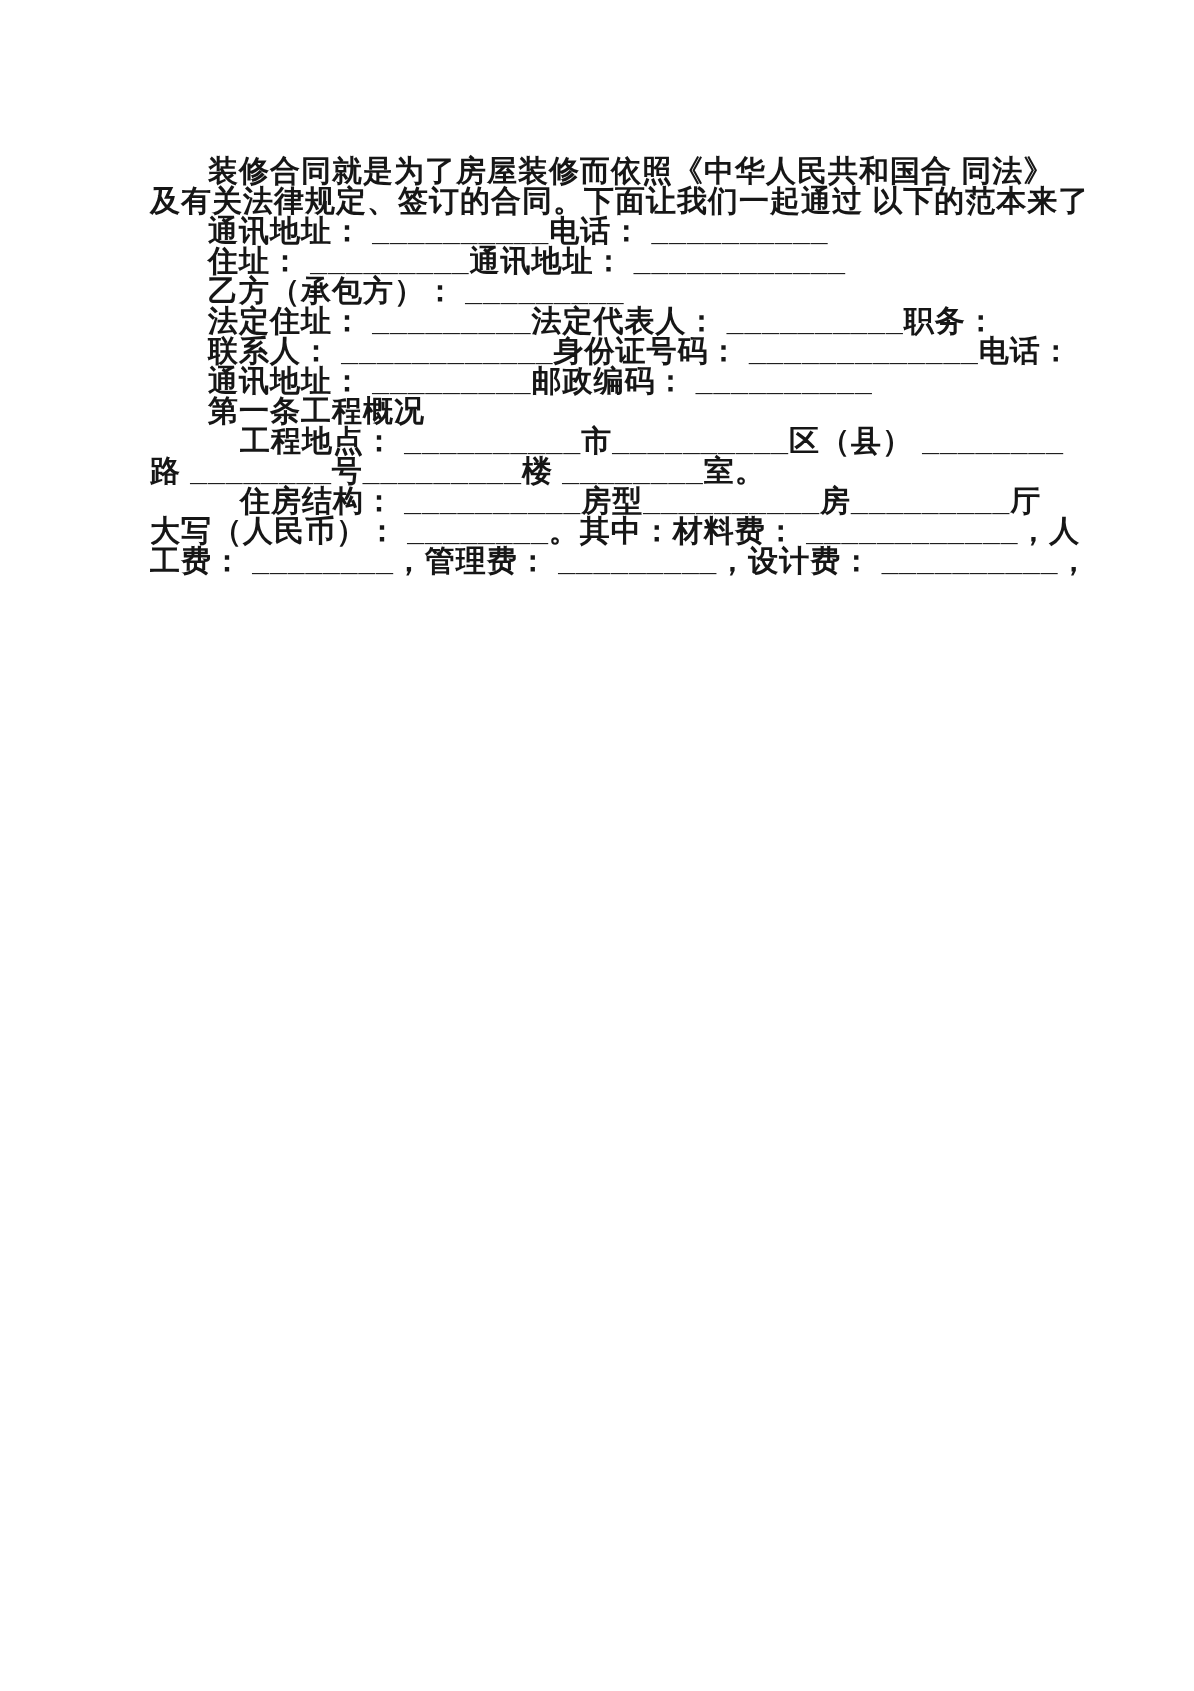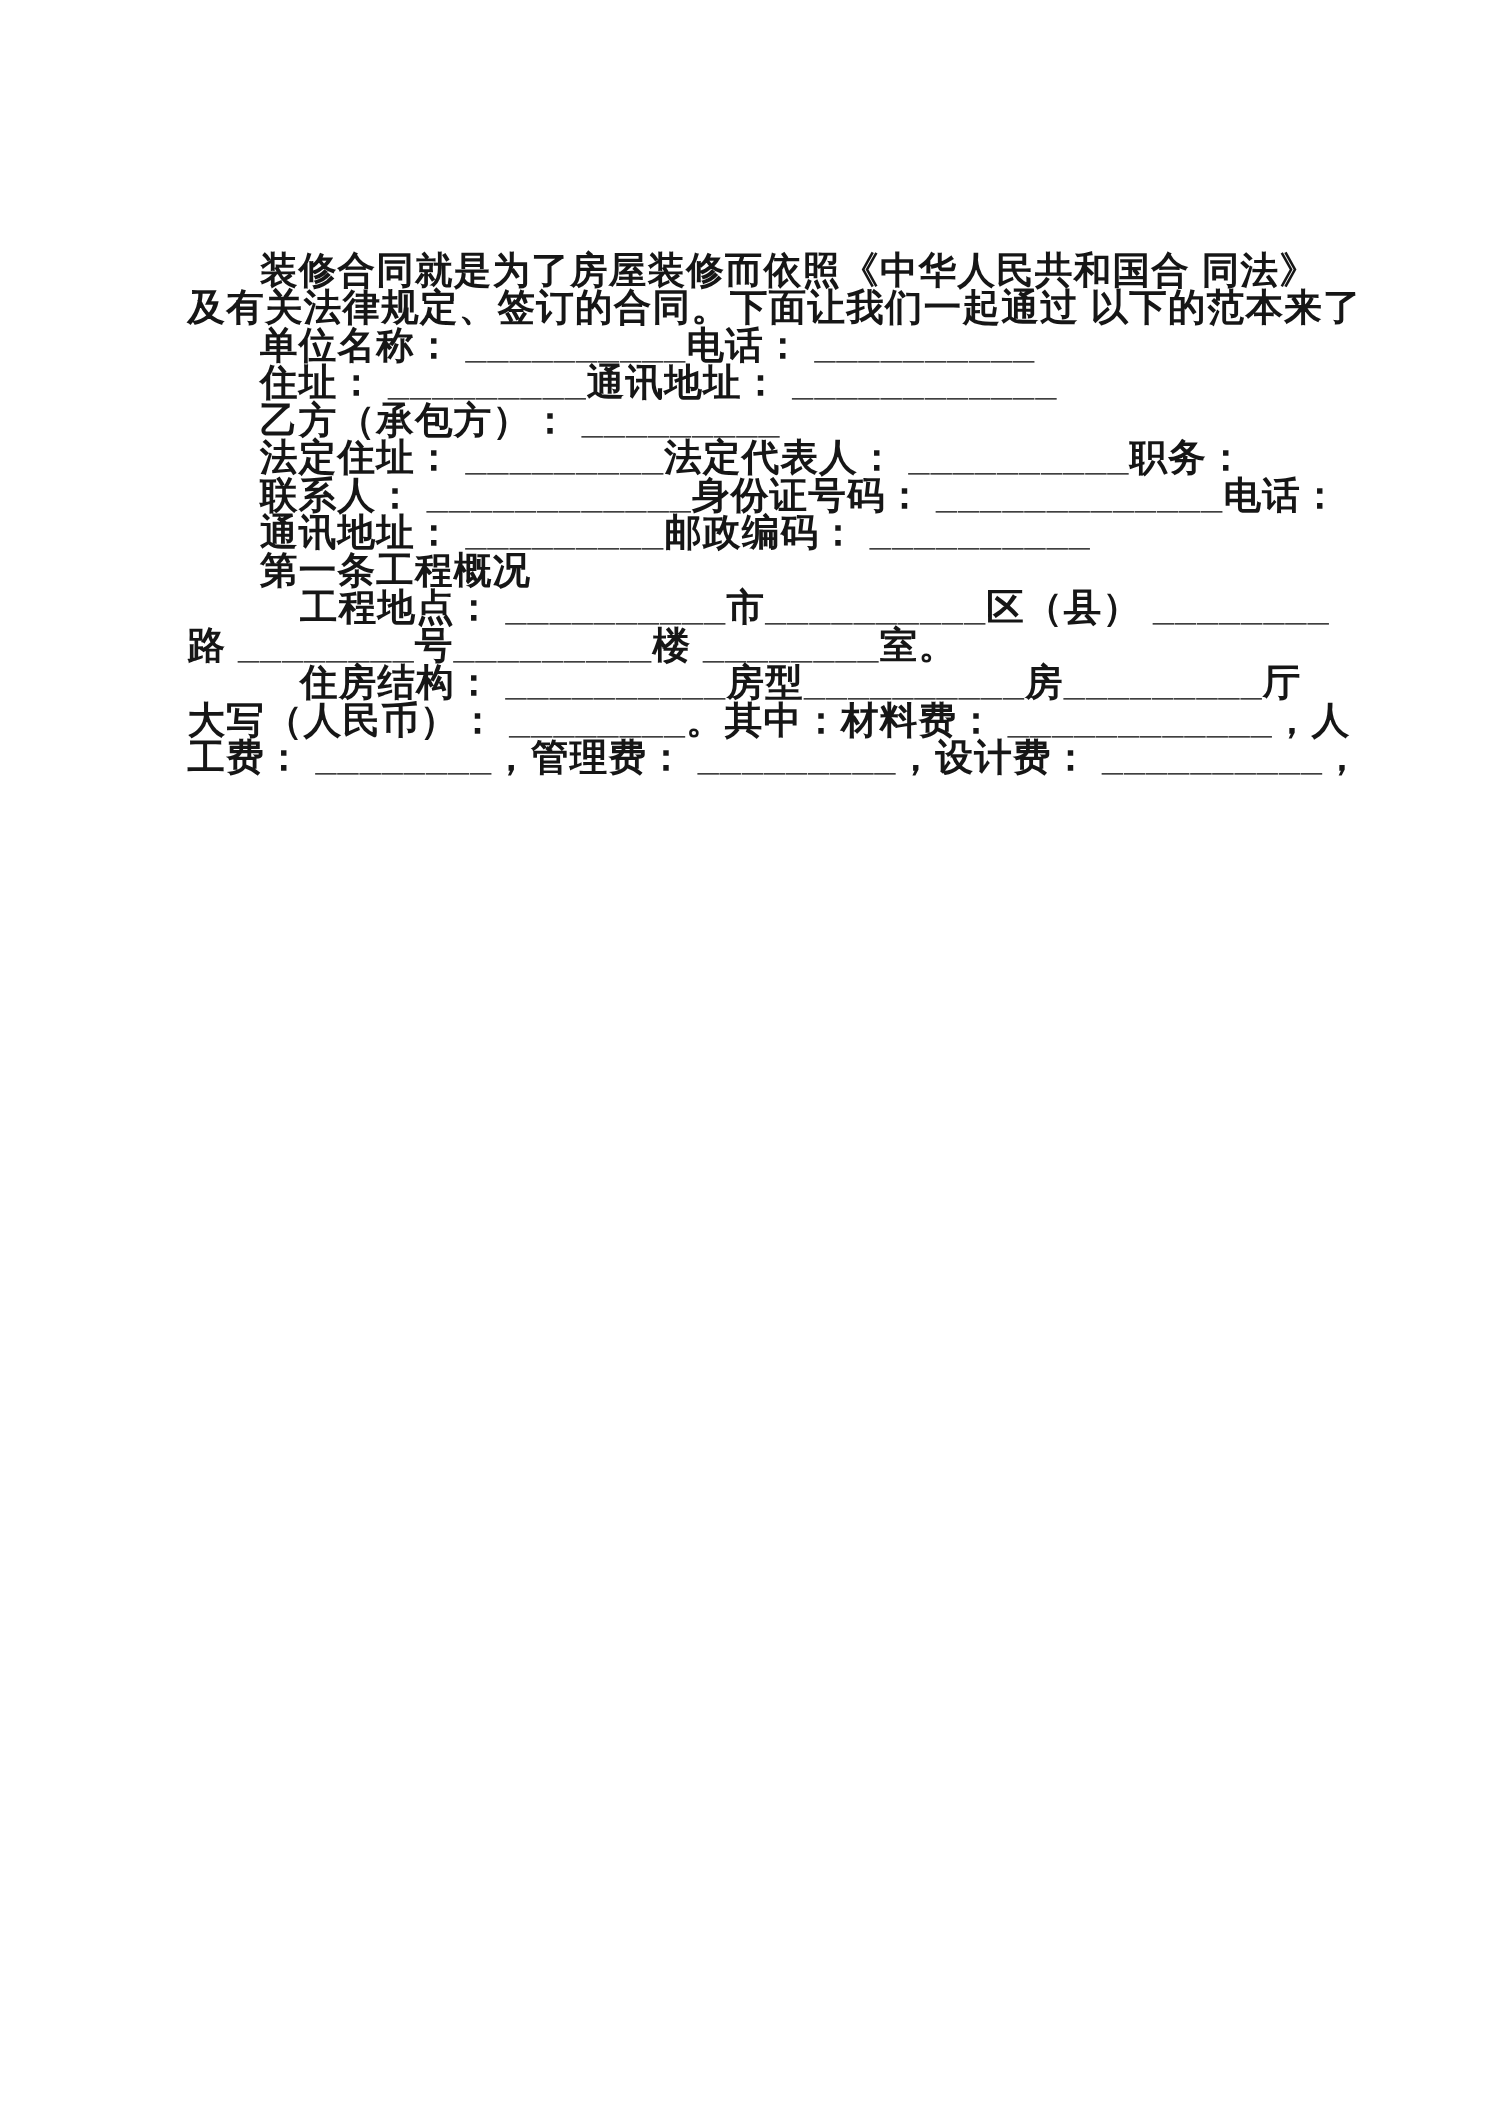--- a/index.html
+++ b/index.html
@@ -18,21 +18,20 @@
     position: absolute;
     left: 150px;
     top: 156px;
     width: 810px;
     font-family: "Liberation Sans", sans-serif;
     font-size: 30px;
     line-height: 30px;
     font-weight: 600;
     color: #161616;
     letter-spacing: 1px;
-    margin-top: 46px;
   }
   p.line {
     margin: 0;
     white-space: nowrap;
   }
   
   .ind1 { padding-left: 58px; }   
   .ind2 { padding-left: 90px; }   
   
   .mb30  { margin-bottom: 30px; }
@@ -46,21 +45,21 @@
 </style>
 </head>
 <body>
 
 <div class="page">
   <div class="doc">
 
     <p class="line ind1 mb30">装修合同就是为了房屋装修而依照《中华人民共和国合 同法》</p>
     <p class="line mb30">及有关法律规定、签订的合同。下面让我们一起通过 以下的范本来了</p>
 
-    <p class="line ind1 mb28">单位名称： __________电话： __________</p>
+    <p class="line ind1 mb28">通讯地址： __________电话： __________</p>
     <p class="line ind1 mb28">住址： _________通讯地址： ____________</p>
     <p class="line ind1 mb28">乙方（承包方）： _________</p>
     <p class="line ind1 mb147">法定住址： _________法定代表人： __________职务：</p>
     <p class="line ind1 mb95">联系人： ____________身份证号码： _____________电话：</p>
     <p class="line ind1 mb35">通讯地址： _________邮政编码： __________</p>
 
     <p class="line ind1 mb35">第一条工程概况</p>
     <p class="line ind2 mb38">工程地点： __________市__________区（县） ________</p>
     <p class="line mb38">路 ________号_________楼 ________室。</p>
     <p class="line ind2 mb38">住房结构： __________房型__________房_________厅</p>

